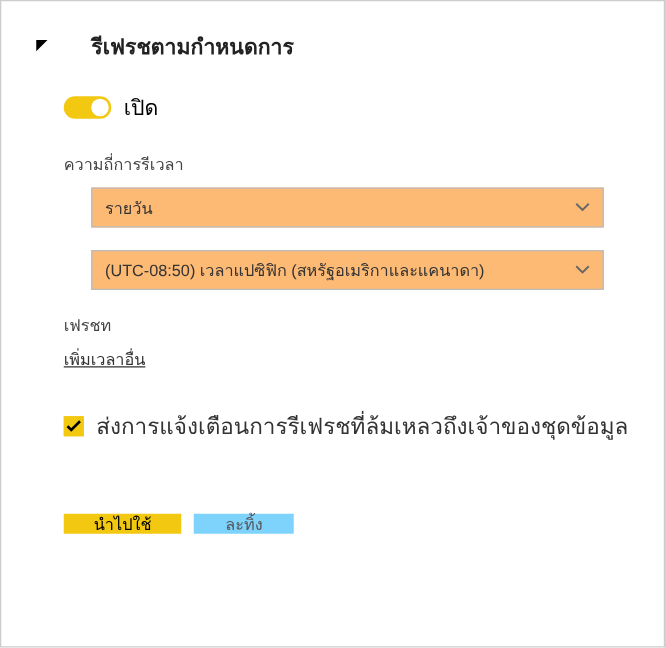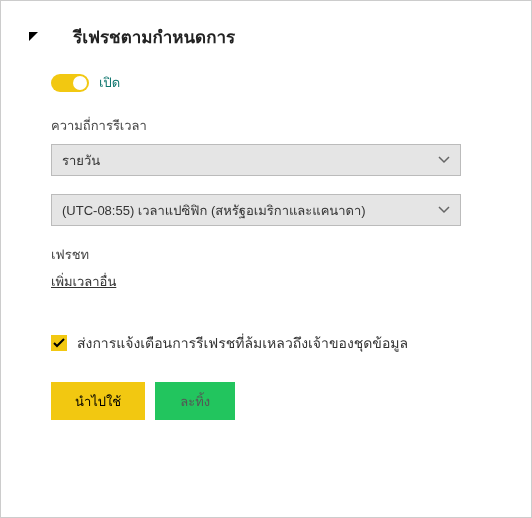--- a/index.html
+++ b/index.html
@@ -56,54 +56,55 @@
   .toggle-knob {
     position: absolute;
     right: 2px;
     top: 2px;
     width: 14px;
     height: 14px;
     background: #fff;
     border-radius: 50%;
   }
   .toggle-label {
-    font-size: 13px;
-    color: #0f766e;
+    font-size: 17px;
+    color: #000000;
   }
   .select {
     width: 410px;
     height: 32px;
     border: 1px solid #bbb;
     display: flex;
     align-items: center;
     justify-content: space-between;
     padding: 0 10px;
     margin-bottom: 18px;
     cursor: pointer;
-    background: #e5e5e5;
+    background: #fdba74;
+    margin-left: 22px;
   }
   .select-value {
     font-size: 13px;
     color: #333;
   }
   .chevron {
     width: 12px;
     height: 12px;
     display: flex;
     align-items: center;
     justify-content: center;
   }
   .chevron svg { display: block; }
   .link {
     font-size: 13px;
     color: #333;
     text-decoration: underline;
     cursor: pointer;
     display: inline-block;
-    margin-bottom: 40px;
+    margin-bottom: 28px;
   }
   .time-label {
     font-size: 13px;
     color: #444;
     margin-bottom: 6px;
     margin-top: 4px;
   }
   .checkbox-row {
     display: flex;
     align-items: center;
@@ -115,44 +116,45 @@
     height: 16px;
     border: 1px solid #F2C811;
     background: #F2C811;
     display: flex;
     align-items: center;
     justify-content: center;
     cursor: pointer;
   }
   .checkbox svg { display: block; }
   .checkbox-label {
-    font-size: 14px;
+    font-size: 18px;
     color: #333;
   }
   .button-row {
     display: flex;
     gap: 10px;
   }
   .btn {
     min-width: 80px;
-    height: 38px;
+    height: 16px;
     padding: 0 24px;
     border: none;
     font-size: 13px;
     cursor: pointer;
     display: flex;
     align-items: center;
     justify-content: center;
+    margin-top: 28px;
   }
   .btn-primary {
     background: #F2C811;
     color: #000;
   }
   .btn-secondary {
-    background: #22c55e;
+    background: #7dd3fc;
     color: #555;
   }
 </style>
 </head>
 <body>
 
 <div class="section-header">
   <div class="caret"></div>
   <div class="section-title">รีเฟรชตามกำหนดการ</div>
 </div>
@@ -170,21 +172,21 @@
   <div class="select">
     <span class="select-value">รายวัน</span>
     <span class="chevron">
       <svg width="12" height="8" viewBox="0 0 12 8">
           <path d="M1 1 L6 6 L11 1" stroke="#666" stroke-width="1.5" fill="none"></path>
         </svg>
     </span>
   </div>
 
   <div class="select">
-    <span class="select-value">(UTC-08:55) เวลาแปซิฟิก (สหรัฐอเมริกาและแคนาดา)</span>
+    <span class="select-value">(UTC-08:50) เวลาแปซิฟิก (สหรัฐอเมริกาและแคนาดา)</span>
     <span class="chevron">
       <svg width="12" height="8" viewBox="0 0 12 8">
           <path d="M1 1 L6 6 L11 1" stroke="#666" stroke-width="1.5" fill="none"></path>
         </svg>
     </span>
   </div>
 
   <div class="time-label">เฟรชท</div>
   <a class="link">เพิ่มเวลาอื่น</a>
 

